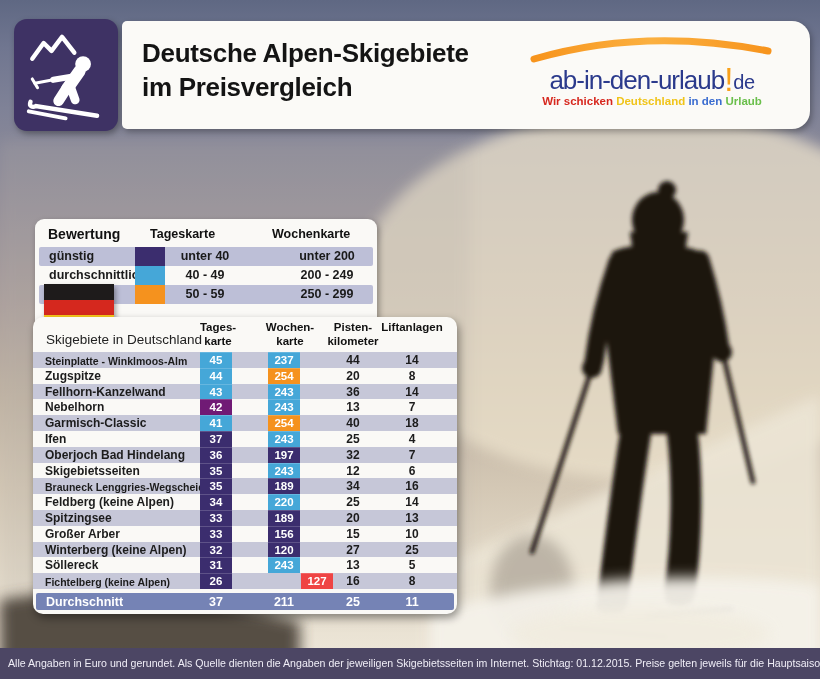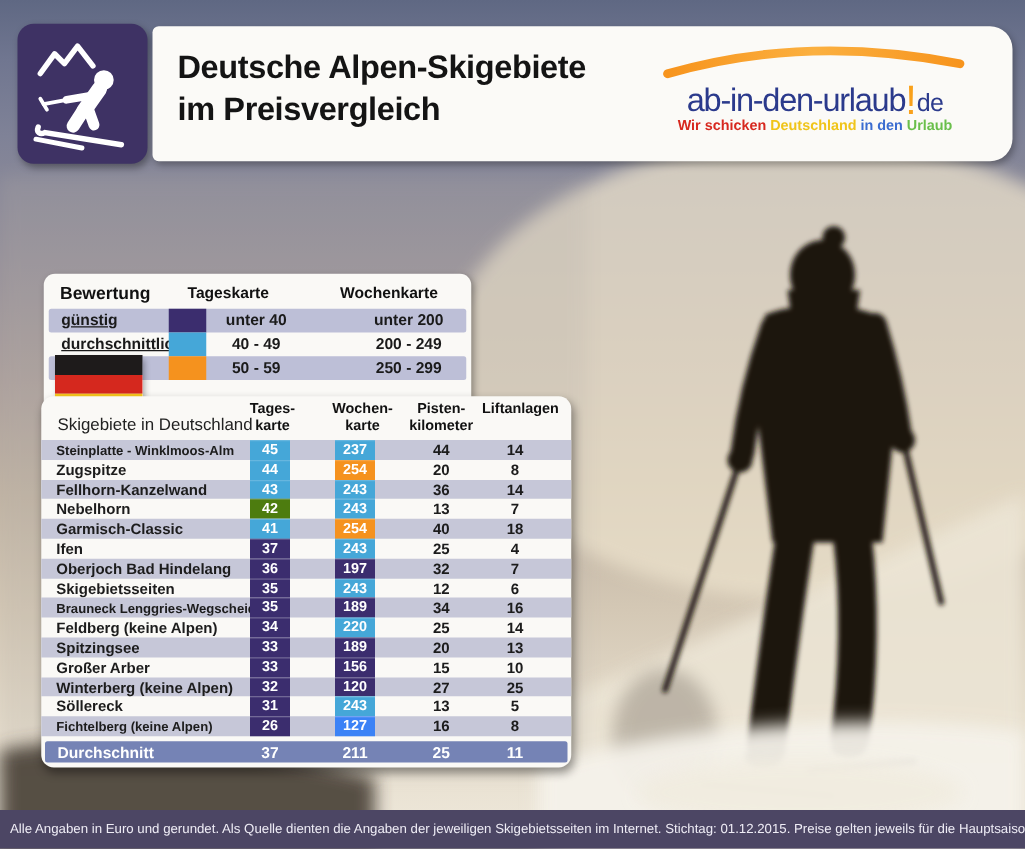--- a/index.html
+++ b/index.html
@@ -42,21 +42,21 @@
     position:absolute;left:35px;top:171px;width:342px;height:123px;
     background:#faf9f6;border-radius:9px;box-shadow:2px 3px 6px rgba(0,0,0,.35);margin-top:48px;
   }
   .legend-head{position:absolute;top:5px;left:0;right:0;height:21px;}
   .legend-title{position:absolute;left:13px;top:2px;font-size:14px;font-weight:bold;color:#111;}
   .legend-col{position:absolute;top:3px;width:110px;font-size:12.5px;font-weight:bold;color:#111;}
   .legend-col.day{left:115px;}
   .legend-col.week{left:237px;}
   .legend-row{position:absolute;left:4px;right:4px;height:19px;border-radius:2px;}
   .legend-row.striped{background:var(--stripe_legend);}
-  .legend-row .lab{position:absolute;left:10px;top:2px;font-size:12.5px;font-weight:bold;color:#1a1a1a;text-decoration:underline;}
+  .legend-row .lab{position:absolute;left:10px;top:2px;font-size:12.5px;font-weight:bold;color:#1a1a1a;}
   .legend-row .sw{position:absolute;left:96px;top:0;width:30px;height:19px;}
   .legend-row .val{position:absolute;top:2px;width:110px;text-align:center;font-size:12.5px;font-weight:bold;color:#1a1a1a;}
   .legend-row .val.day{left:111px;}
   .legend-row .val.week{left:233px;}
 
   
   .flag{position:absolute;left:44px;top:284px;width:70px;height:46px;box-shadow:2px 3px 5px rgba(0,0,0,.35);}
   .flag .b1{height:16px;background:#1e1b1b;}
   .flag .b2{height:15px;background:#d5281e;}
   .flag .b3{height:15px;background:#f7c71c;}
@@ -64,21 +64,21 @@
   
   .panel{
     position:absolute;left:33px;top:317px;width:424px;height:297px;
     background:#faf9f6;border-radius:10px;box-shadow:2px 4px 8px rgba(0,0,0,.4);
   }
   .region-label{position:absolute;left:13px;top:15px;font-size:13.5px;color:#222;}
   .col-head{position:absolute;top:4px;width:70px;text-align:center;font-size:11.5px;font-weight:bold;color:#111;line-height:1.2;}
   .col-head.c-tk{left:150px;}
   .col-head.c-wk{left:222px;}
   .col-head.c-pk{left:285px;}
-  .col-head.c-la{left:344px;text-align:right;}
+  .col-head.c-la{left:344px;}
   #rows{position:absolute;left:0;top:35px;right:0;}
   .trow{position:relative;height:15.8px;}
   .trow.striped{background:var(--stripe_table);}
   .tname{position:absolute;left:12px;top:1px;font-size:12px;font-weight:bold;color:#1c1c1c;white-space:nowrap;}
   .tname.small{font-size:10.5px;top:2.5px;}
   .tcell{
     position:absolute;top:0;width:32px;height:15.8px;text-align:center;
     font-size:11.5px;font-weight:bold;color:#fff;line-height:16px;
     box-shadow:inset 0 1px 0 rgba(255,255,255,.18);
   }
@@ -265,21 +265,21 @@
   </div>
         <div class="trow striped">
     <span class="tname">Fellhorn-Kanzelwand</span>
     <span class="tcell tk" style="background: rgb(69, 167, 216);">43</span>
     <span class="tcell wk" style="background: rgb(69, 167, 216);">243</span>
     <span class="tnum pk">36</span>
     <span class="tnum la">14</span>
   </div>
         <div class="trow">
     <span class="tname">Nebelhorn</span>
-    <span class="tcell tk" style="background: #4d7c0f; text-align: center;">42</span>
+    <span class="tcell tk" style="background: #701a75; text-align: center;">42</span>
     <span class="tcell wk" style="background: rgb(69, 167, 216);">243</span>
     <span class="tnum pk">13</span>
     <span class="tnum la">7</span>
   </div>
         <div class="trow striped">
     <span class="tname">Garmisch-Classic</span>
     <span class="tcell tk" style="background: rgb(69, 167, 216);">41</span>
     <span class="tcell wk" style="background: rgb(245, 146, 30);">254</span>
     <span class="tnum pk">40</span>
     <span class="tnum la">18</span>
@@ -343,21 +343,21 @@
         <div class="trow">
     <span class="tname">Söllereck</span>
     <span class="tcell tk" style="background: rgb(59, 45, 110);">31</span>
     <span class="tcell wk" style="background: rgb(69, 167, 216);">243</span>
     <span class="tnum pk">13</span>
     <span class="tnum la">5</span>
   </div>
         <div class="trow striped">
     <span class="tname small">Fichtelberg (keine Alpen)</span>
     <span class="tcell tk" style="background: rgb(59, 45, 110);">26</span>
-    <span class="tcell wk" style="background: #3b82f6;">127</span>
+    <span class="tcell wk" style="background: #ef4444; margin-left: 33px;">127</span>
     <span class="tnum pk">16</span>
     <span class="tnum la">8</span>
   </div>
       </div>
 
     <div class="avg-bar">
       <span class="alabel">Durchschnitt</span>
       <span class="aval a-tk">37</span>
       <span class="aval a-wk">211</span>
       <span class="aval a-pk">25</span>

